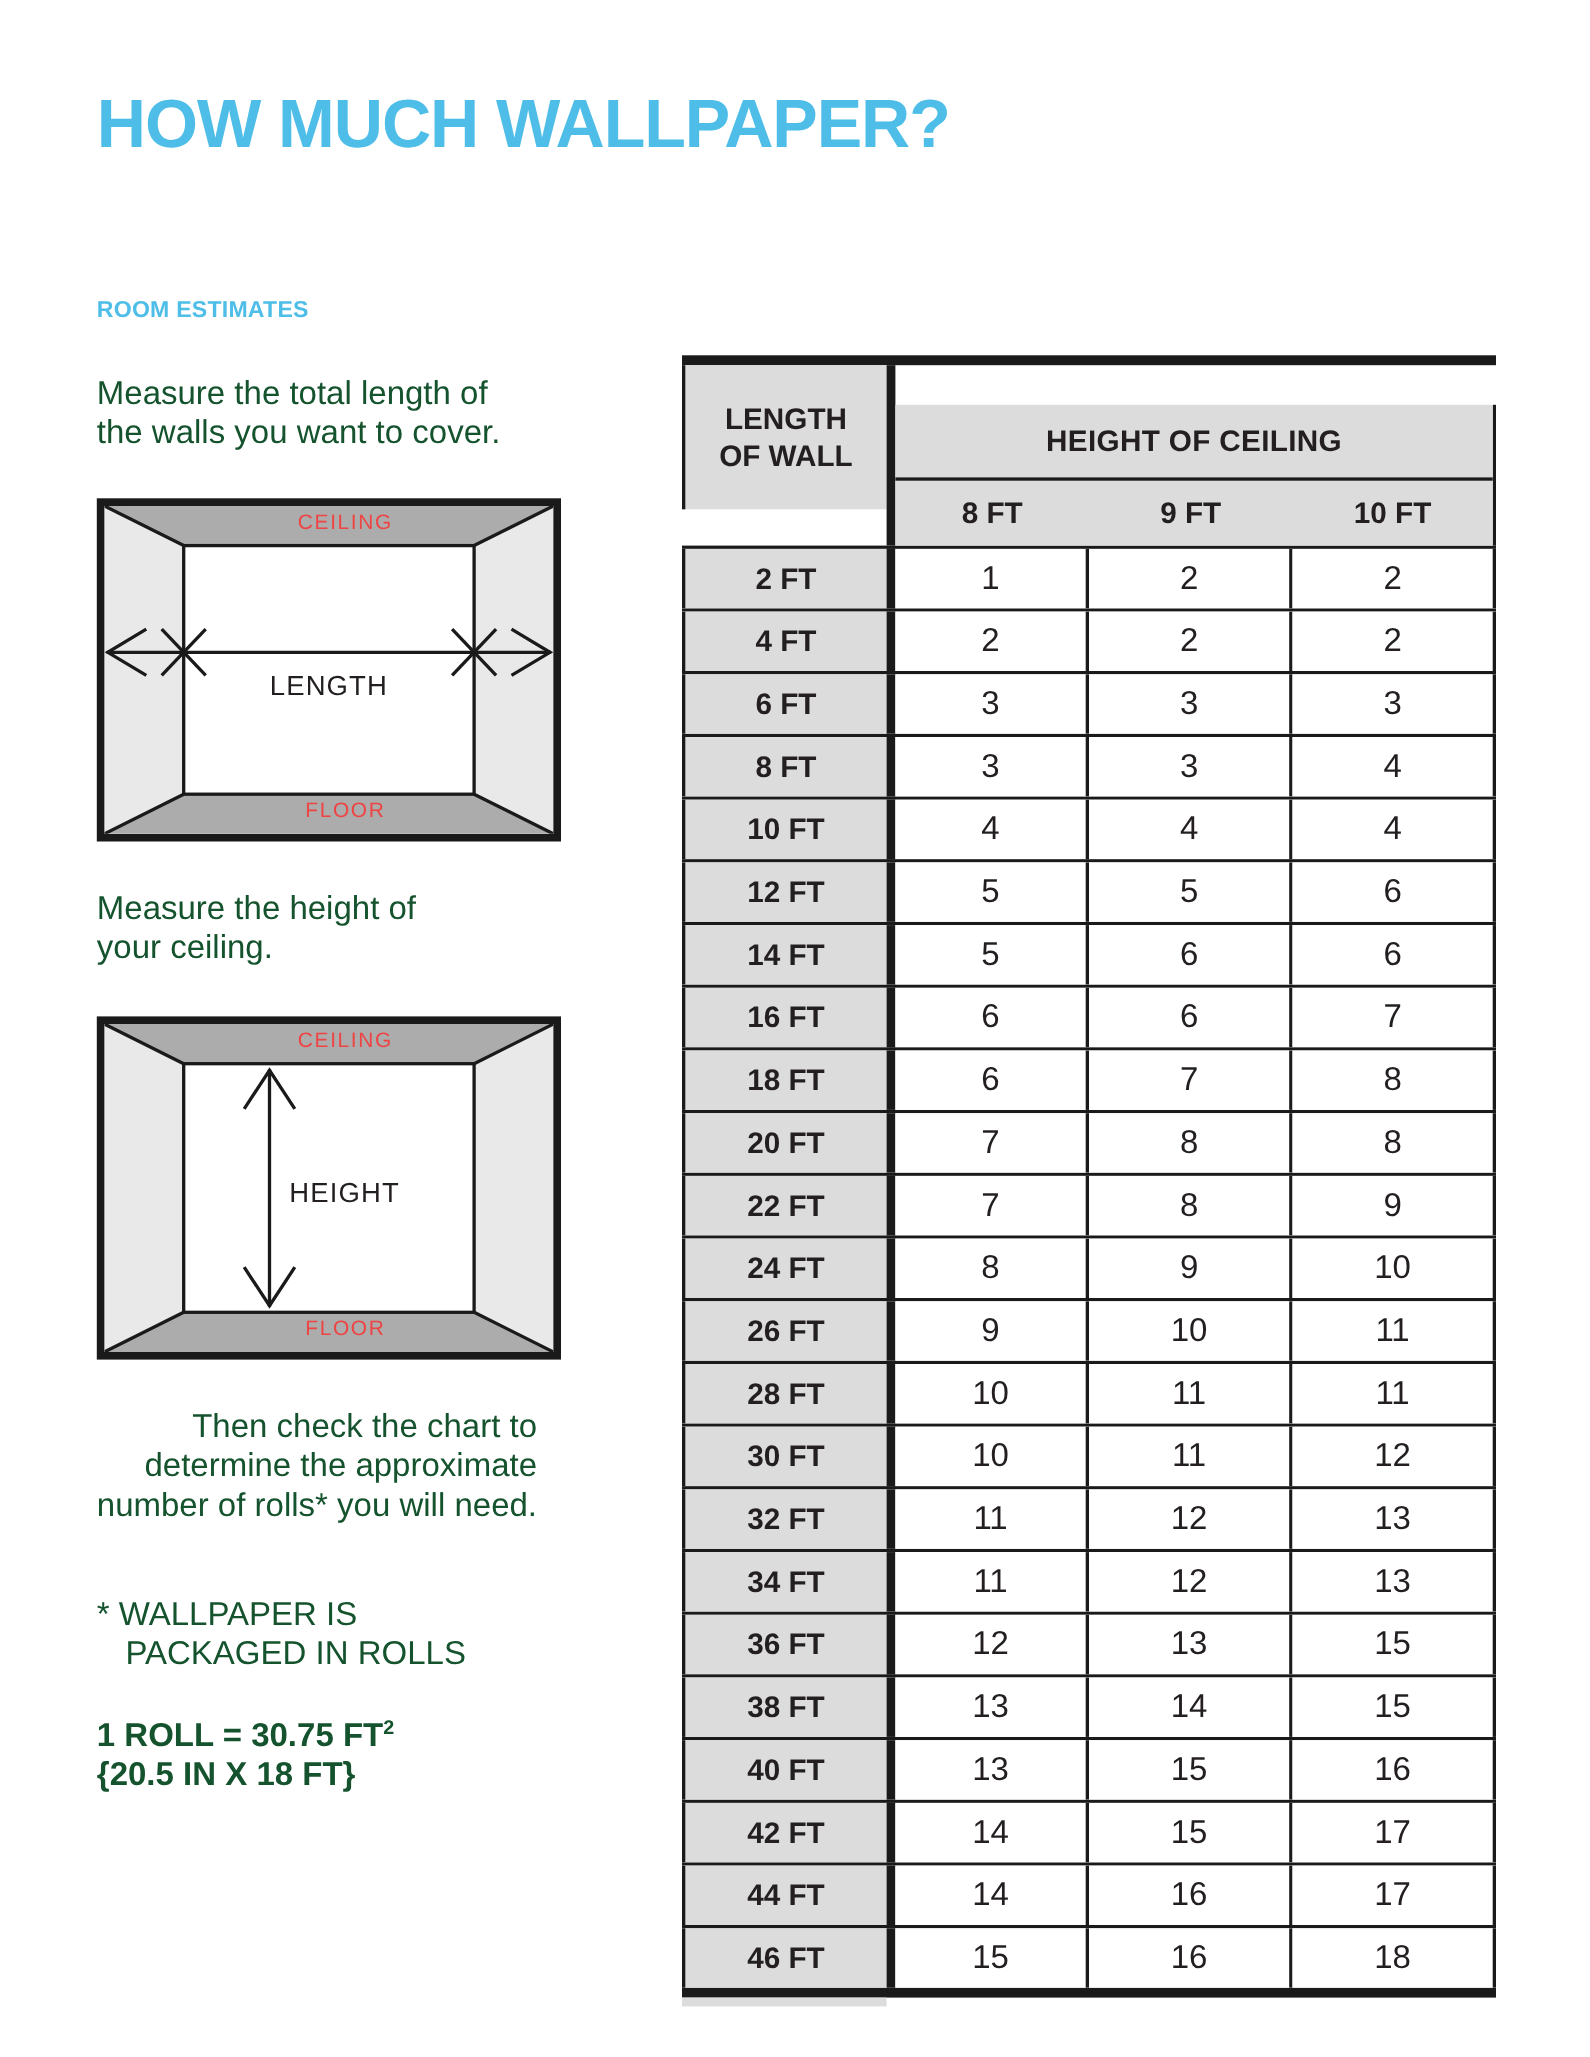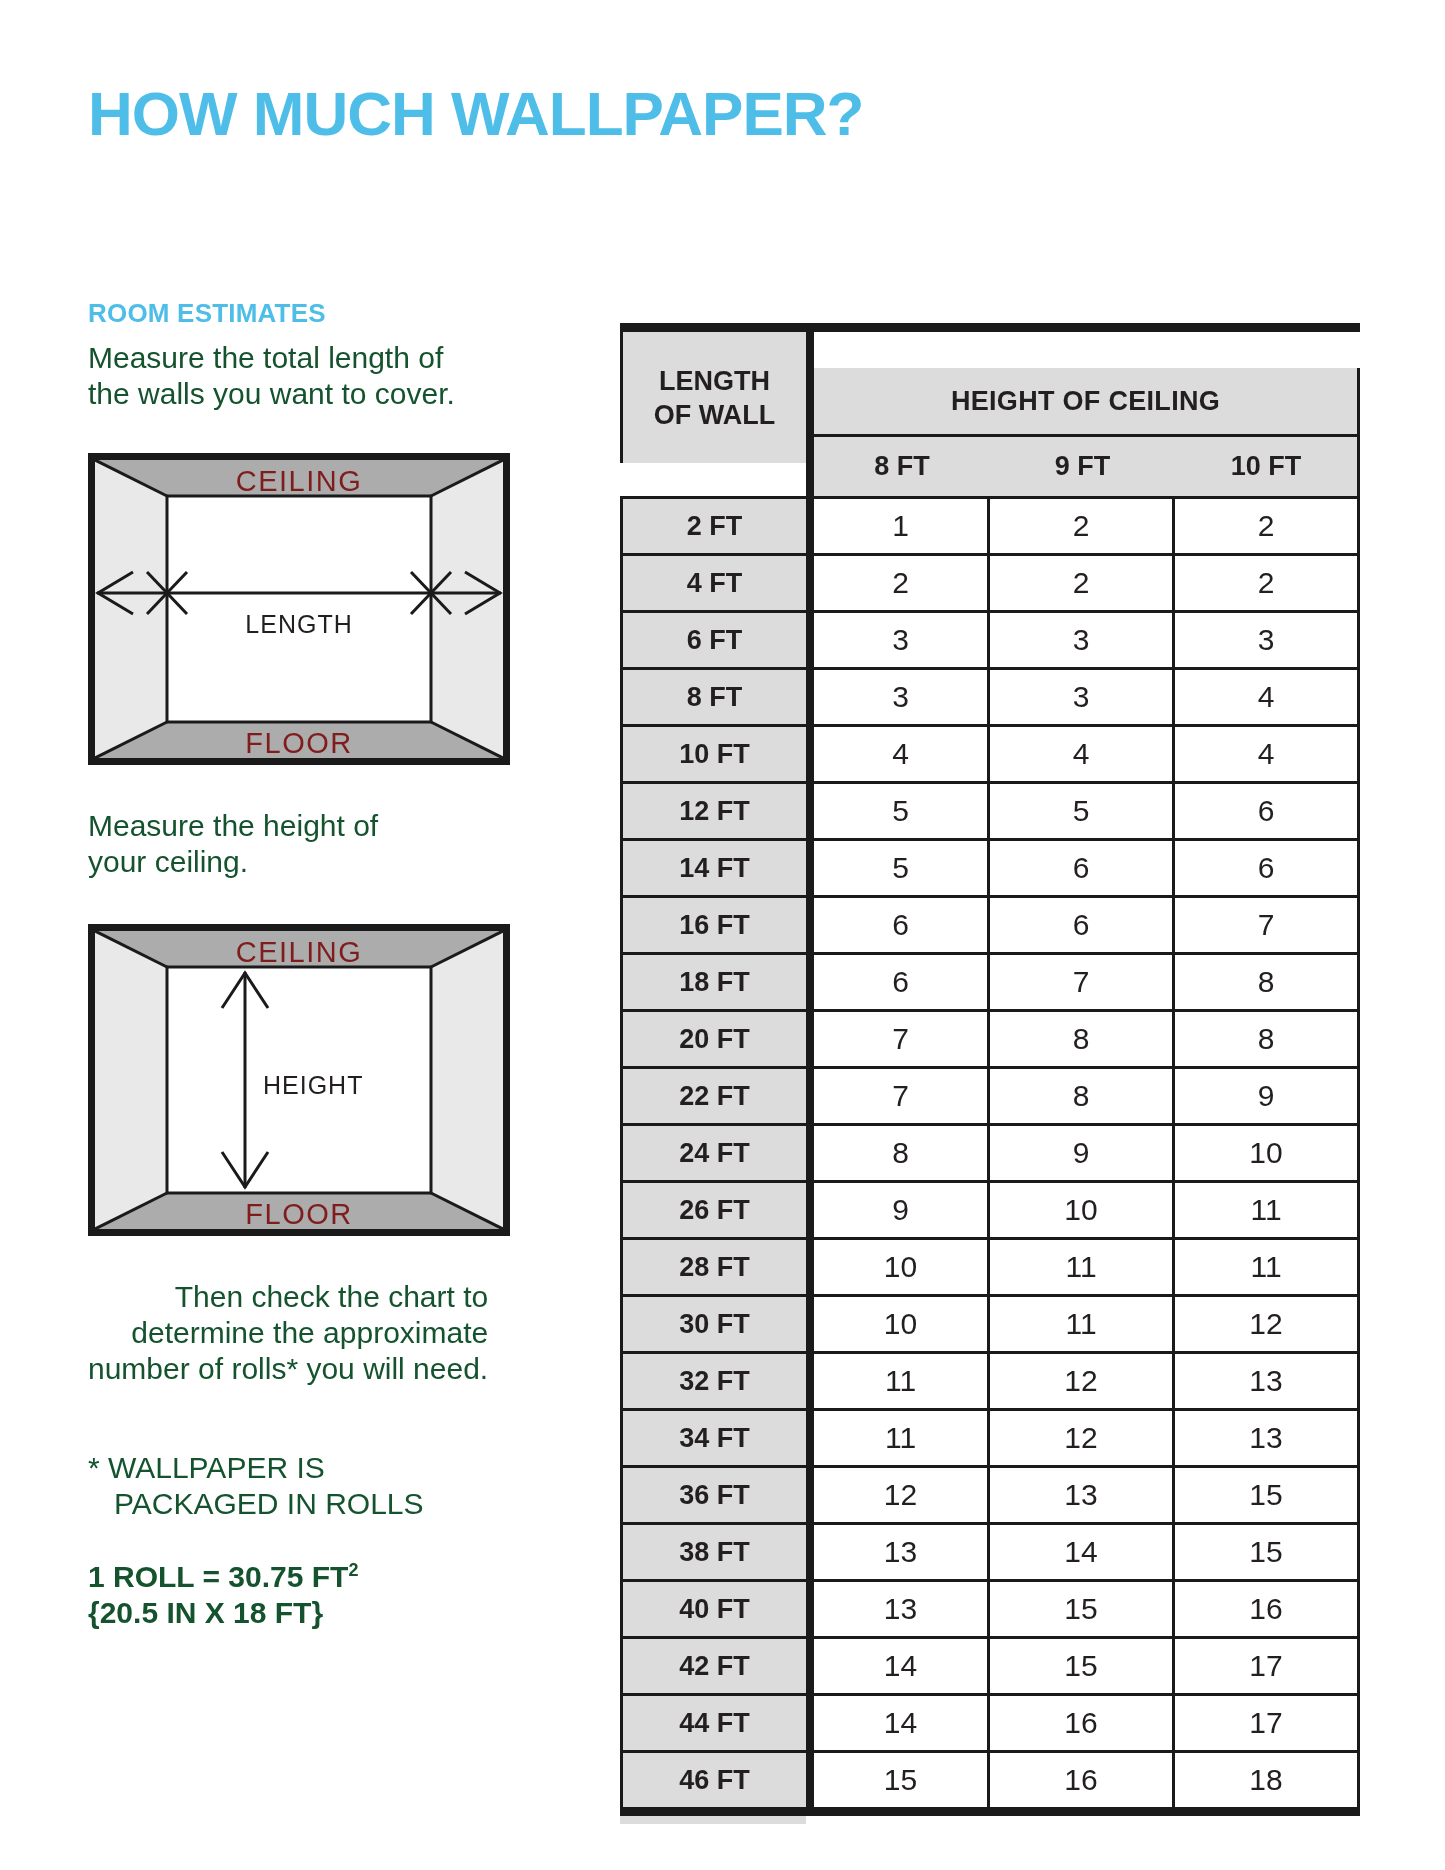--- a/index.html
+++ b/index.html
@@ -4,38 +4,38 @@
 <style>
   html,body{margin:0;padding:0;background:#ffffff;}
   .page{
     position:relative;width:1445px;height:1870px;background:#ffffff;overflow:hidden;
     font-family:"Liberation Sans","DejaVu Sans",sans-serif;color:#231F20;
   }
   .abs{position:absolute;}
   
   .title{left:88px;top:78px;font-size:62px;font-weight:bold;letter-spacing:-1px;color:#4EBEE8;white-space:nowrap;}
   
-  .sect-head{font-size:26px;font-weight:bold;color:#4EBEE8;letter-spacing:0.2px;white-space:nowrap;margin-top:28px;}
+  .sect-head{font-size:21px;font-weight:bold;color:#4EBEE8;letter-spacing:0.2px;white-space:nowrap;}
   .room-head{left:88px;top:270px;}
   .rolls-head{left:620px;top:270px;width:740px;text-align:center;}
   
   .body-text{font-size:30px;line-height:36px;color:#14532d;}
   .p1{left:88px;top:340px;}
   .p2{left:88px;top:808px;}
   .p3{left:88px;top:1279px;text-align:right;}
   .footnote{left:88px;top:1450px;font-weight:normal;}
   .footnote .indent{padding-left:26px;}
   .rollinfo{left:88px;top:1552px;font-weight:bold;}
   sup{font-size:60%;vertical-align:super;}
   
   .diagram{width:422px;height:312px;border:7px solid #1A1A1A;background:#fff;box-sizing:border-box;}
   .d1{left:88px;top:453px;}
   .d2{left:88px;top:924px;}
   .diagram svg{position:absolute;left:0;top:0;}
-  .dg-label{position:absolute;width:100%;text-align:center;font-size:29px;letter-spacing:1.5px;color:#7f1d1d;}
+  .dg-label{position:absolute;width:100%;text-align:center;font-size:19px;letter-spacing:1.5px;color:#ef4444;margin-left:15px;}
   .dg-ceiling{top:5px;}
   .dg-floor{top:267px;}
   .dg-dark{position:absolute;font-size:25px;letter-spacing:1px;color:#231F20;}
   .dg-length{top:150px;width:100%;text-align:center;}
   .dg-height{left:168px;top:140px;}
   
   .tbl{left:620px;top:323px;width:740px;}
   .tbar{height:9px;background:#1A1A1A;}
   .thead{display:flex;}
   .corner{width:186px;height:131px;background:#DCDCDC;border-left:3px solid #1A1A1A;box-sizing:border-box;

